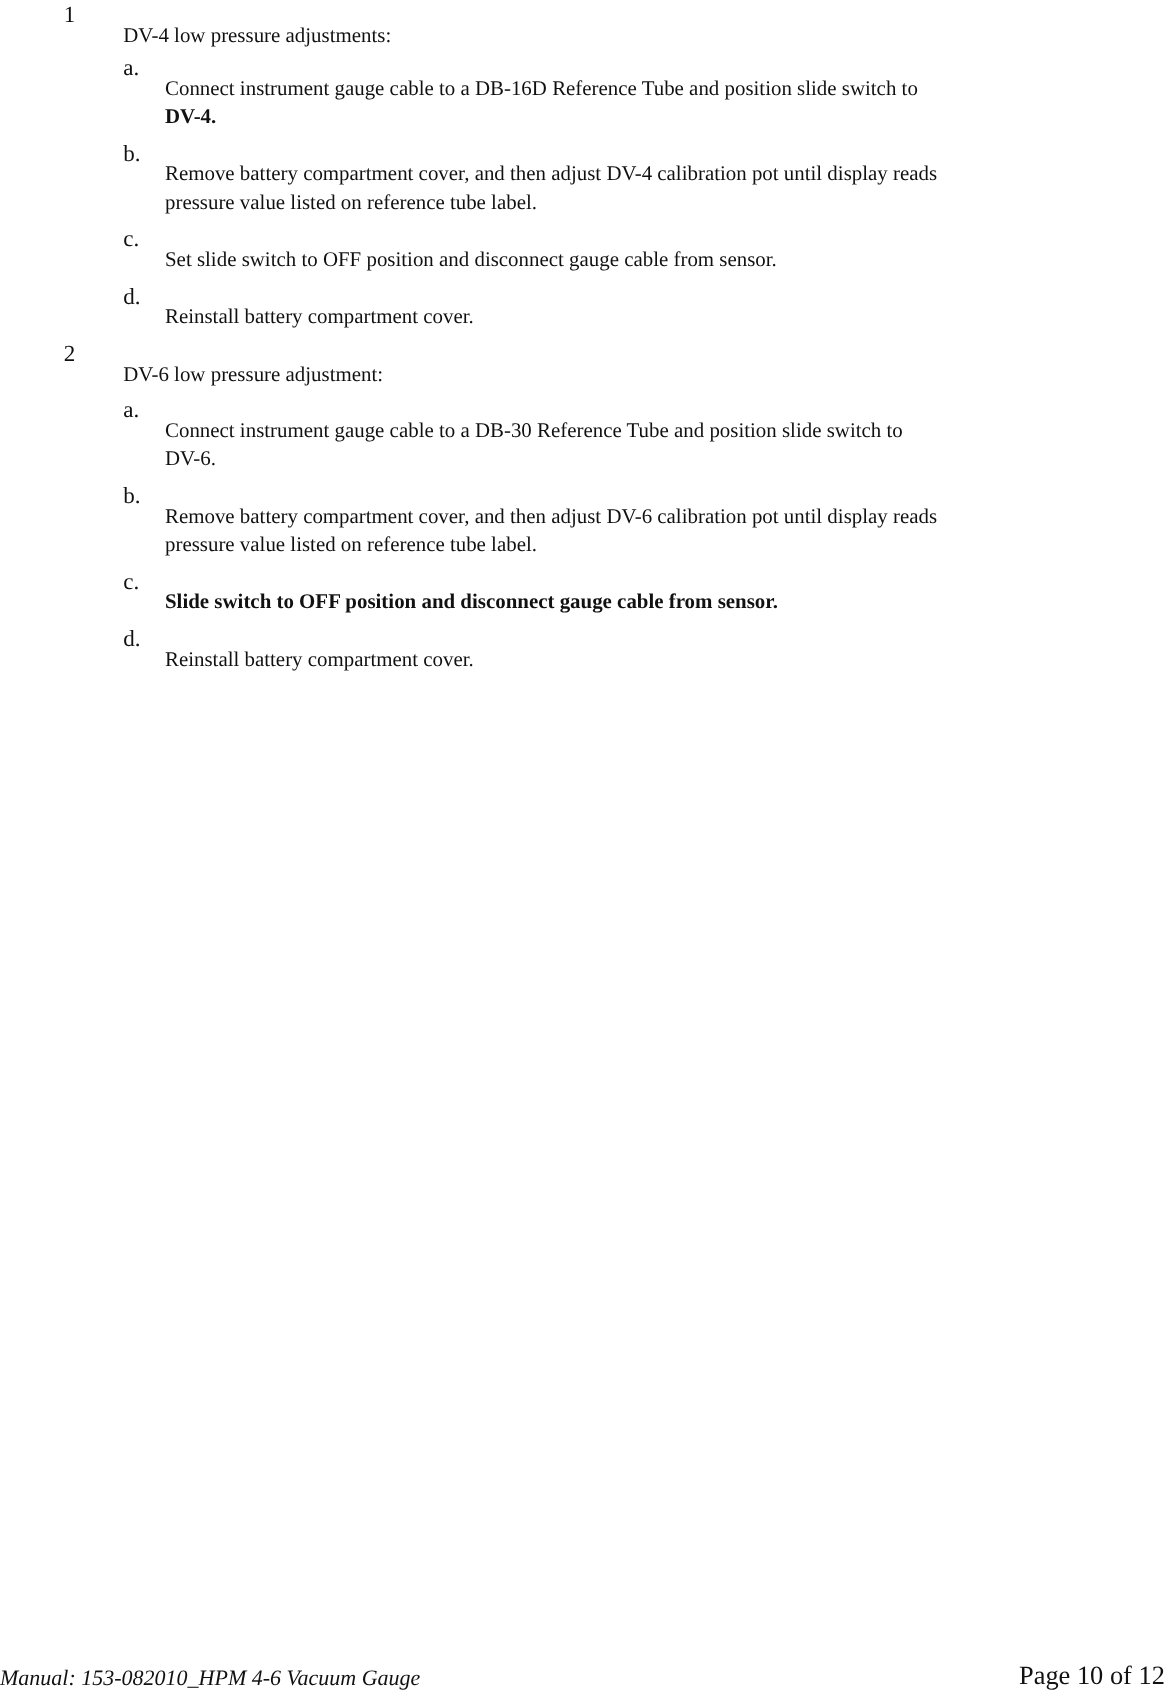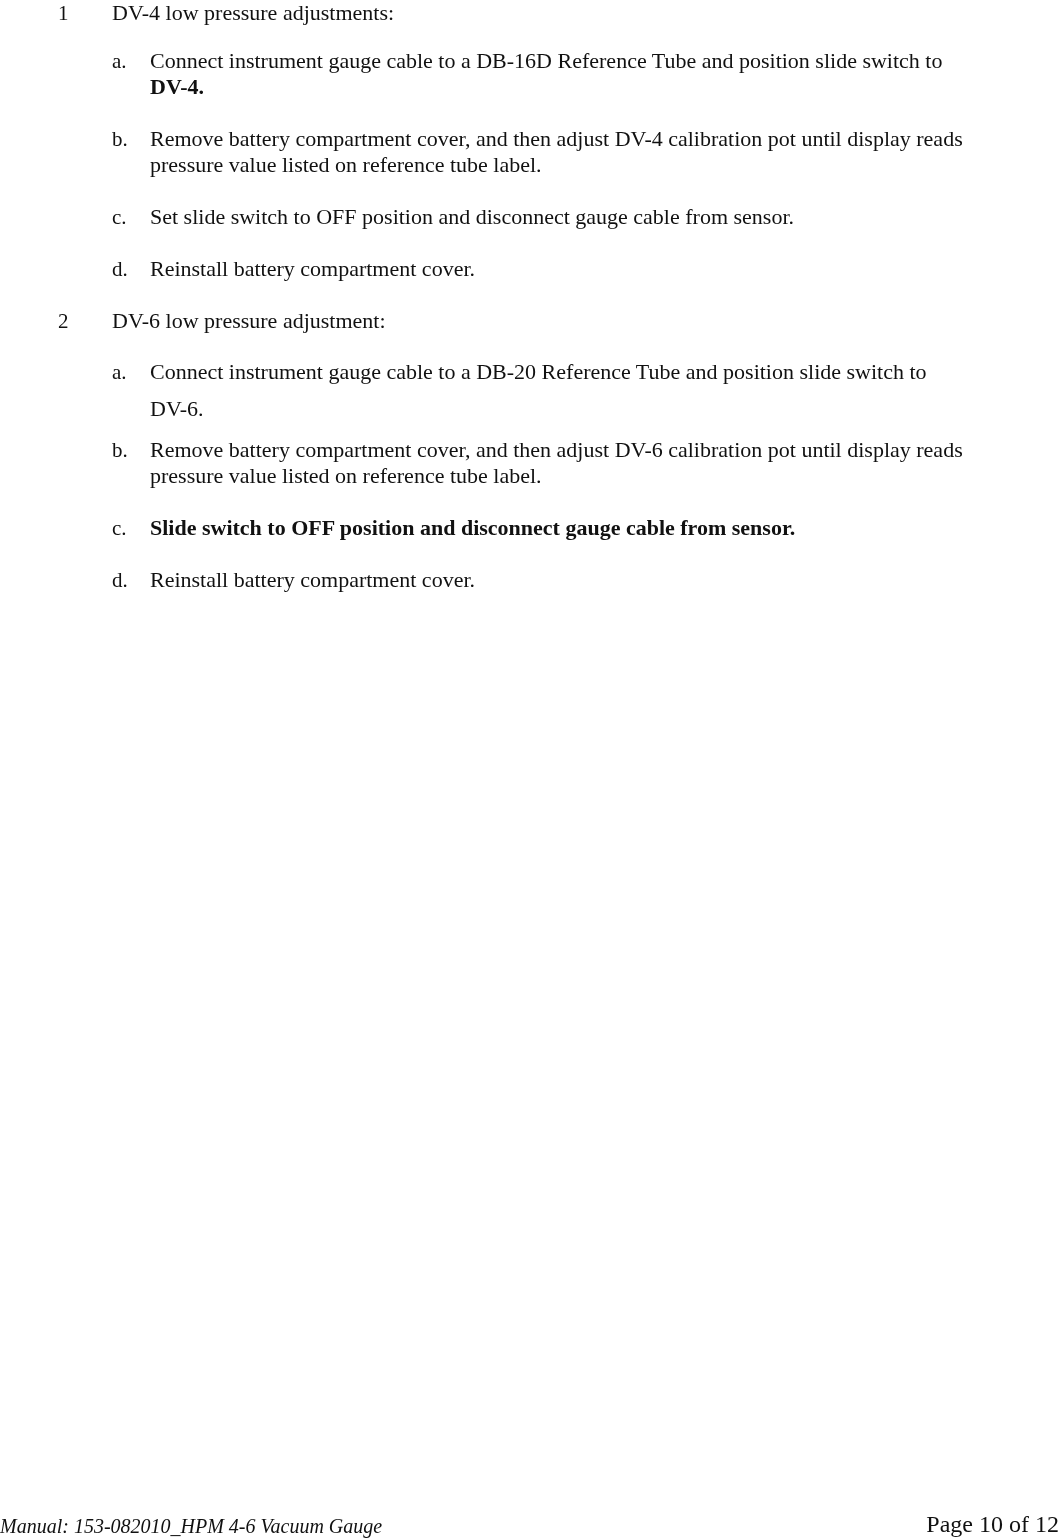--- a/index.html
+++ b/index.html
@@ -1,18 +1,18 @@
 <!DOCTYPE html>
 <html><head>
 <meta charset="utf-8">
 <style>
   html, body { margin:0; padding:0; background:#ffffff; }
   body { width:1061px; height:1539px; position:relative; overflow:hidden;
          font-family:"Liberation Serif", serif; color:#111; }
-  .line { position:absolute; font-size:22px; white-space:nowrap; line-height:26px; }
+  .line { position:absolute; font-size:19px; white-space:nowrap; line-height:26px;margin-top:20px; }
   .num { position:absolute; font-size:21px; line-height:26px; }
   .footer-left { position:absolute; left:0; top:1515px; font-size:20px; font-style:italic; }
   .footer-right { position:absolute; right:2px; top:1511px; font-size:24px; }
 </style>
 </head>
 <body>
 
 <div>
   <span class="num" style="left:58px; top:0px;">1</span>
   <span class="line" style="left:112px; top:0px;">DV-4 low pressure adjustments:</span>
@@ -30,22 +30,22 @@
 
   <span class="num" style="left:112px; top:256px;">d.</span>
   <span class="line" style="left:150px; top:256px;">Reinstall battery compartment cover.</span>
 </div>
 
 <div>
   <span class="num" style="left:58px; top:308px;">2</span>
   <span class="line" style="left:112px; top:308px;">DV-6 low pressure adjustment:</span>
 
   <span class="num" style="left:112px; top:359px;">a.</span>
-  <span class="line" style="left:150px; top:359px;">Connect instrument gauge cable to a DB-20 Reference Tube and position slide switch to</span>
-  <span class="line" style="left:150px; top:396px;">DV-6.</span>
+  <span class="line" style="left:150px; top:359px;">Connect instrument gauge cable to a DB-30 Reference Tube and position slide switch to</span>
+  <span class="line" style="left:150px; top:385px;">DV-6.</span>
 
   <span class="num" style="left:112px; top:437px;">b.</span>
   <span class="line" style="left:150px; top:437px;">Remove battery compartment cover, and then adjust DV-6 calibration pot until display reads</span>
   <span class="line" style="left:150px; top:463px;">pressure value listed on reference tube label.</span>
 
   <span class="num" style="left:112px; top:515px;">c.</span>
   <span class="line" style="left:150px; top:515px;font-weight:bold;">Slide switch to OFF position and disconnect gauge cable from sensor.</span>
 
   <span class="num" style="left:112px; top:567px;">d.</span>
   <span class="line" style="left:150px; top:567px;">Reinstall battery compartment cover.</span>

